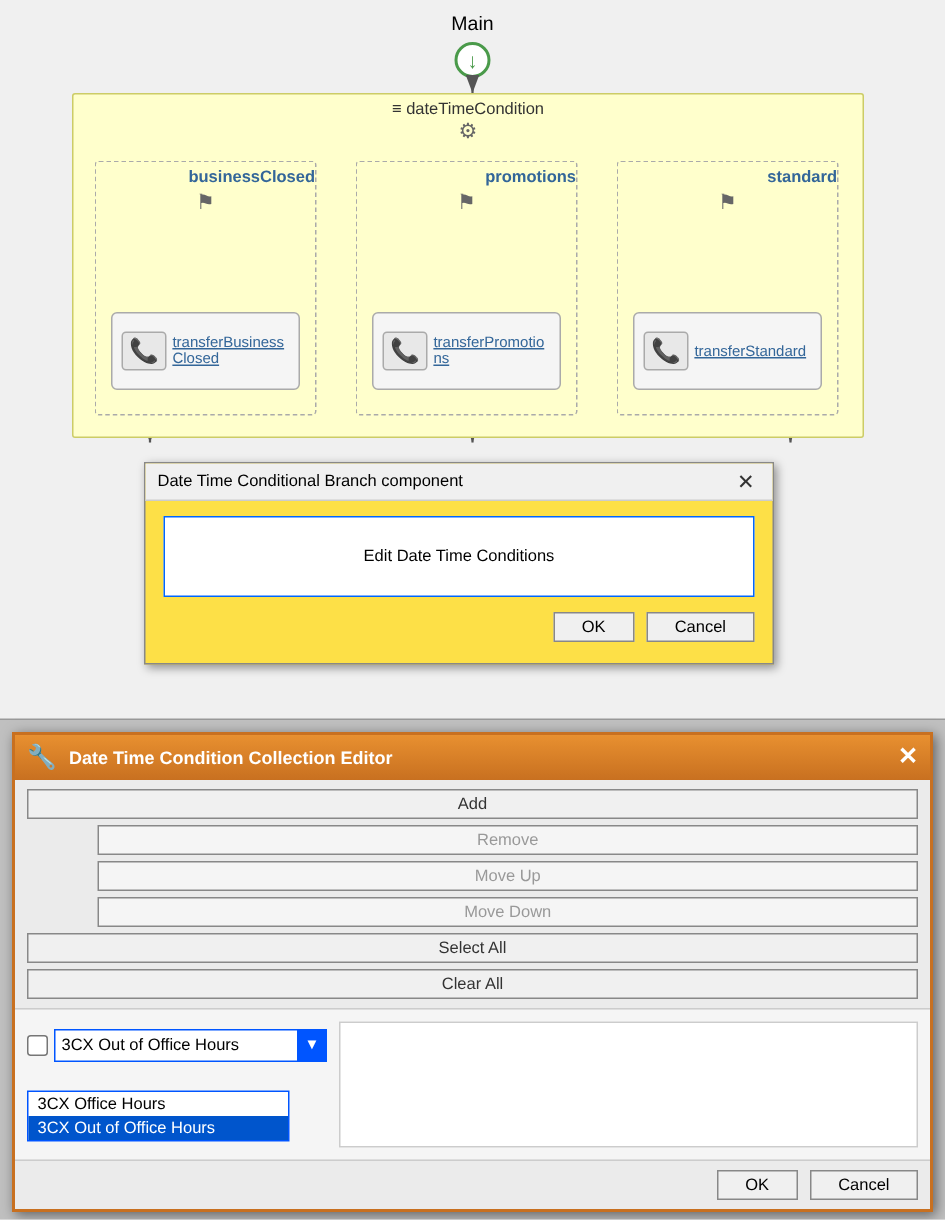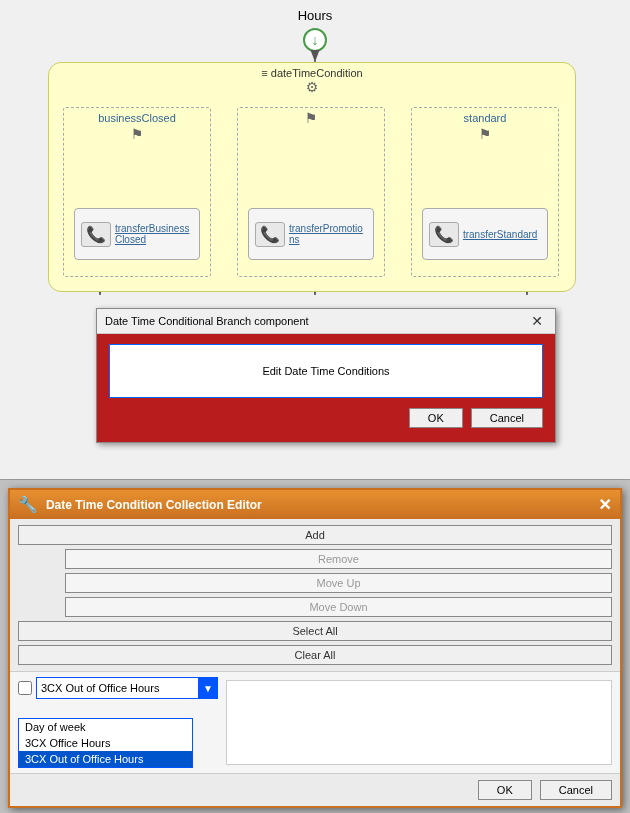--- a/index.html
+++ b/index.html
@@ -31,21 +31,21 @@
 
     
     .date-time-container {
       position: absolute;
       top: 62px;
       left: 48px;
       width: 528px;
       height: 230px;
       background: #ffffcc;
       border: 1px solid #cccc66;
-      border-radius: 13px;
+      border-radius: 2px;
     }
 
     .date-time-label {
       position: absolute;
       top: 4px;
       left: 50%;
       transform: translateX(-50%);
       font-size: 11px;
       color: #333;
       white-space: nowrap;
@@ -68,24 +68,25 @@
       height: 170px;
       border: 1px dashed #aaa;
       border-radius: 3px;
       background: transparent;
     }
     .branch-box-1 { left: 14px; }
     .branch-box-2 { left: 188px; }
     .branch-box-3 { left: 362px; }
 
     .branch-label {
-      text-align: center;
+      text-align: right;
       font-size: 11px;
       color: #336699;
       padding-top: 4px;
+      font-weight: bold;
     }
 
     .branch-icon {
       text-align: center;
       font-size: 14px;
       color: #666;
       margin-top: 2px;
     }
 
     
@@ -128,22 +129,22 @@
       width: 630px;
       height: 480px;
       pointer-events: none;
     }
 
     
     .modal-branch {
       position: absolute;
       top: 308px;
       left: 96px;
-      width: 460px;
-      background: #b91c1c;
+      width: 420px;
+      background: #fde047;
       border: 1px solid #888;
       box-shadow: 2px 2px 6px rgba(0,0,0,0.4);
       z-index: 10;
     }
 
     .modal-branch-title-bar {
       background: #f0f0f0;
       border-bottom: 1px solid #ccc;
       padding: 4px 8px;
       display: flex;
@@ -387,21 +388,21 @@
       font-size: 11px;
       background: #f0f0f0;
       border: 1px solid #888;
       cursor: pointer;
     }
   </style>
 </head>
 <body>
 
 <div class="diagram-area">
-  <div class="main-label">Hours</div>
+  <div class="main-label">Main</div>
 
   <svg class="connector-svg">
 
     <defs>
       <marker id="arrowhead" markerWidth="8" markerHeight="6" refX="8" refY="3" orient="auto">
         <polygon points="0 0, 8 3, 0 6" fill="#4a9a4a"></polygon>
       </marker>
       <marker id="arrowhead-black" markerWidth="8" markerHeight="6" refX="8" refY="3" orient="auto">
         <polygon points="0 0, 8 3, 0 6" fill="#555"></polygon>
       </marker>
@@ -432,20 +433,21 @@
     <div class="branch-box branch-box-1">
       <div class="branch-label">businessClosed</div>
       <div class="branch-icon">⚑</div>
       <div class="transfer-box">
         <span class="transfer-phone-icon">📞</span>
         <span class="transfer-label">transferBusinessClosed</span>
       </div>
     </div>
 
     <div class="branch-box branch-box-2">
+      <div class="branch-label">promotions</div>
       <div class="branch-icon">⚑</div>
       <div class="transfer-box">
         <span class="transfer-phone-icon">📞</span>
         <span class="transfer-label">transferPromotions</span>
       </div>
     </div>
 
     <div class="branch-box branch-box-3">
       <div class="branch-label">standard</div>
       <div class="branch-icon">⚑</div>
@@ -496,21 +498,20 @@
             <option>Day of week</option>
             <option>Specific day</option>
             <option>3CX Office Hours</option>
             <option selected="">3CX Out of Office Hours</option>
           </select>
           <div class="item-dropdown-arrow">▼</div>
         </div>
       </div>
 
       <div class="dropdown-list">
-        <div class="dropdown-item">Day of week</div>
         <div class="dropdown-item">3CX Office Hours</div>
         <div class="dropdown-item selected">3CX Out of Office Hours</div>
       </div>
     </div>
 
     <div class="collection-right">
     </div>
   </div>
 
   <div class="collection-footer">

